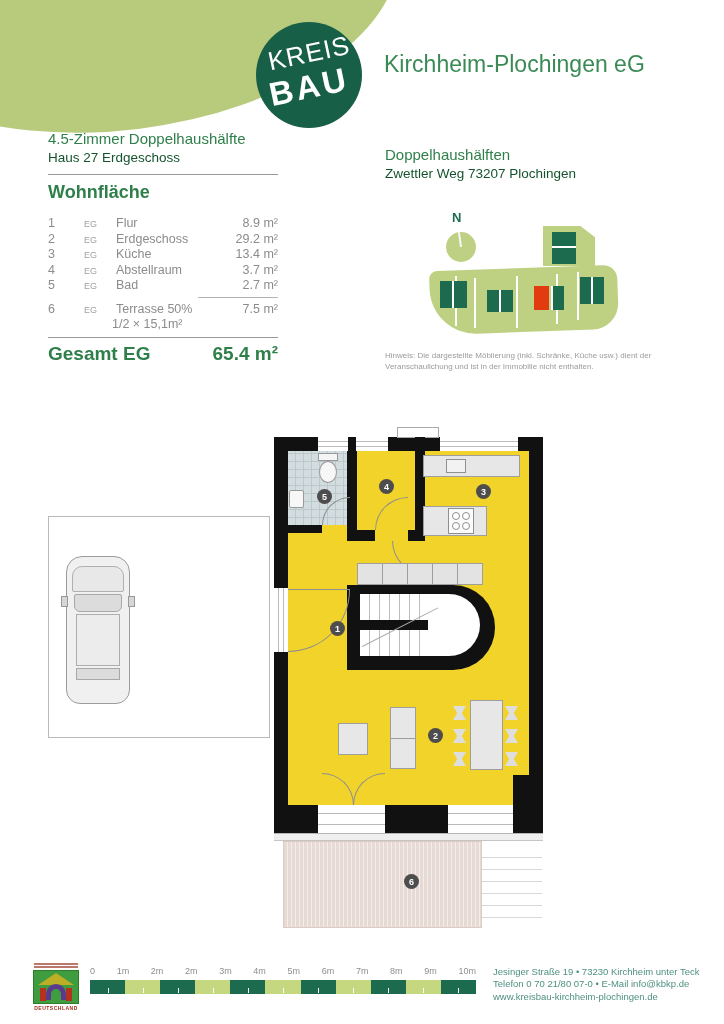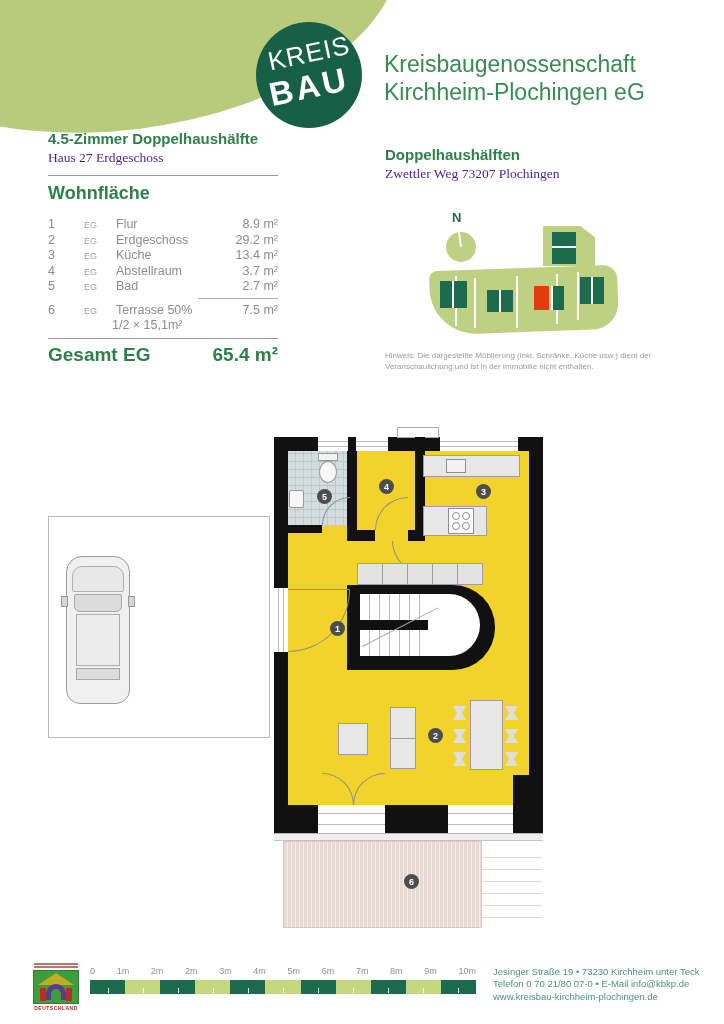--- a/index.html
+++ b/index.html
@@ -12,22 +12,22 @@
         border-radius:50%;transform:rotate(-7deg);}
   .logo-circle{position:absolute;left:256px;top:22px;width:106px;height:106px;border-radius:50%;
         background:#175f47;}
   .logo-kreis{position:absolute;left:0;right:0;top:16px;text-align:center;color:#fff;
         font-size:26px;font-weight:400;letter-spacing:1px;transform:rotate(-12deg);}
   .logo-bau{position:absolute;left:0;right:0;top:46px;text-align:center;color:#fff;
         font-size:33px;font-weight:800;letter-spacing:3px;transform:rotate(-12deg);}
   .org-title{position:absolute;left:384px;top:50px;font-size:23px;line-height:1.22;color:#3a8a55;}
   
   .leftcol{position:absolute;left:48px;top:130px;width:230px;}
-  .g-title{font-size:15px;font-weight:bold;color:#2f7f4a;}
-  .gray{color:#4c1d95;font-family:Liberation Serif, serif;}
+  .g-title{font-size:15px;font-weight:normal;color:#2f7f4a;}
+  .gray{color:#14532d;}
   .sub{font-size:13.5px;margin-top:3px;}
   .hr{border-top:1px solid #9a9a9a;margin-top:9px;}
   .sect{font-size:18px;font-weight:bold;color:#2f7f4a;margin-top:7px;}
   .rows{margin-top:13px;}
   .row{display:flex;height:15.5px;font-size:12.5px;color:#8c8c8c;align-items:baseline;}
   .c-num{width:36px;}
   .c-eg{width:32px;font-size:9px;color:#a2a2a2;}
   .c-name{flex:1;}
   .c-val{width:72px;text-align:right;}
   .subline{border-top:1px solid #b3b3b3;width:80px;margin-left:auto;margin-top:3px;}
@@ -92,21 +92,20 @@
 <body>
 
 <div class="page">
 
   <div class="blob"></div>
   <div class="logo-circle">
     <div class="logo-kreis">KREIS</div>
     <div class="logo-bau">BAU</div>
   </div>
   <div class="org-title">
-    <div>Kreisbaugenossenschaft</div>
     <div>Kirchheim-Plochingen eG</div>
   </div>
 
   <div class="leftcol">
     <div class="g-title">4.5-Zimmer Doppelhaushälfte</div>
     <div class="gray sub">Haus 27 Erdgeschoss</div>
     <div class="hr"></div>
     <div class="sect">Wohnfläche</div>
     <div class="rows">
       <div class="row">

